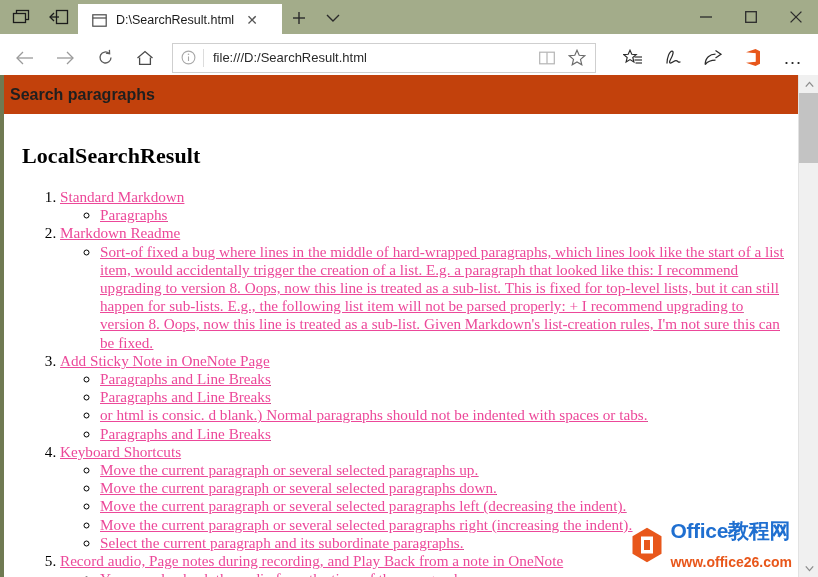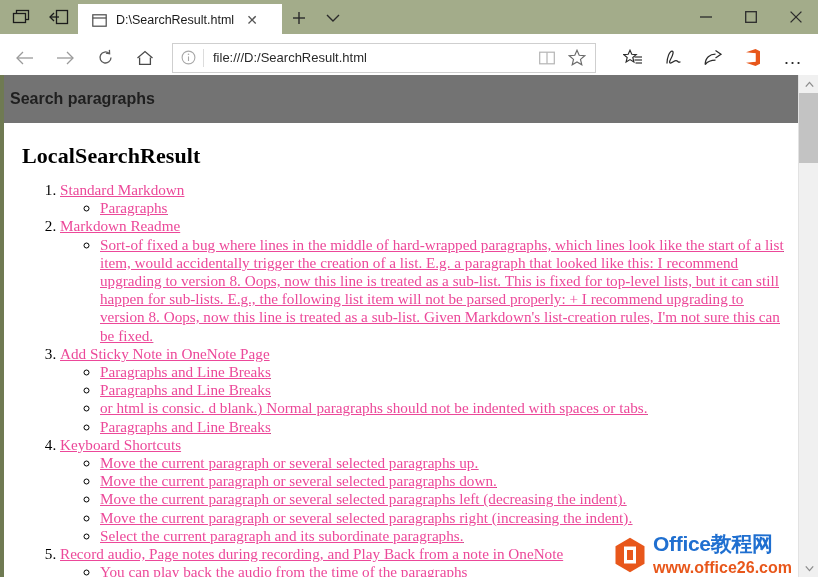--- a/index.html
+++ b/index.html
@@ -143,22 +143,22 @@
   }
   .page-leftborder {
     position: absolute;
     left: 0; top: 0; bottom: 0;
     width: 4px;
     background: #6f7a52;
   }
   .page-header {
     position: absolute;
     left: 4px; top: 0; right: 20px;
-    height: 48px;
-    background: #737373;
+    height: 39px;
+    background: #c2410c;
     display: flex;
     align-items: center;
     padding-left: 6px;
   }
   .page-header-title {
     font-size: 16px;
     font-weight: bold;
     color: #1f1f1f;
     font-family: "Liberation Sans", sans-serif;
   }
@@ -166,21 +166,21 @@
     position: absolute;
     left: 4px; top: 46px; right: 20px; bottom: 0;
     padding: 0 8px;
     overflow: hidden;
   }
   h1.doc-title {
     font-family: "Liberation Serif", serif;
     font-size: 22px;
     font-weight: bold;
     color: #000;
-    margin: 22px 0 12px 10px;
+    margin: 22px 0 19px 10px;
     letter-spacing: 0.1px;
   }
   ol.top {
     font-family: "Liberation Serif", serif;
     font-size: 15.2px;
     margin: 0;
     padding-left: 48px;
     color: #000;
     line-height: 18.2px;
   }
@@ -220,44 +220,44 @@
     top: 18px; left: 0;
     width: 20px;
     height: 70px;
     background: #c3c3c3;
   }
 
   
   .watermark {
     position: absolute;
     right: 26px;
-    bottom: 1px;
+    bottom: 8px;
     display: flex;
     align-items: center;
     gap: 6px;
     pointer-events: none;
   }
   .wm-logo {
     width: 34px; height: 38px;
     display: flex; align-items: center; justify-content: center;
   }
   .wm-text { display: flex; flex-direction: column; line-height: 1; }
   .wm-top {
     font-size: 21px;
     font-weight: bold;
     color: #1f6fd0;
     font-family: "Liberation Sans", sans-serif;
     letter-spacing: -0.3px;
   }
   .wm-bottom {
-    font-size: 16px;
+    font-size: 14px;
     font-weight: bold;
     color: #e8571b;
     font-family: "Liberation Sans", sans-serif;
-    margin-top: 6px;
+    margin-top: 14px;
   }
 </style>
 </head>
 <body>
 
 <div class="window">
 
   <div class="titlebar">
     <div class="tb-left-icons">
       <div class="tb-icon">

